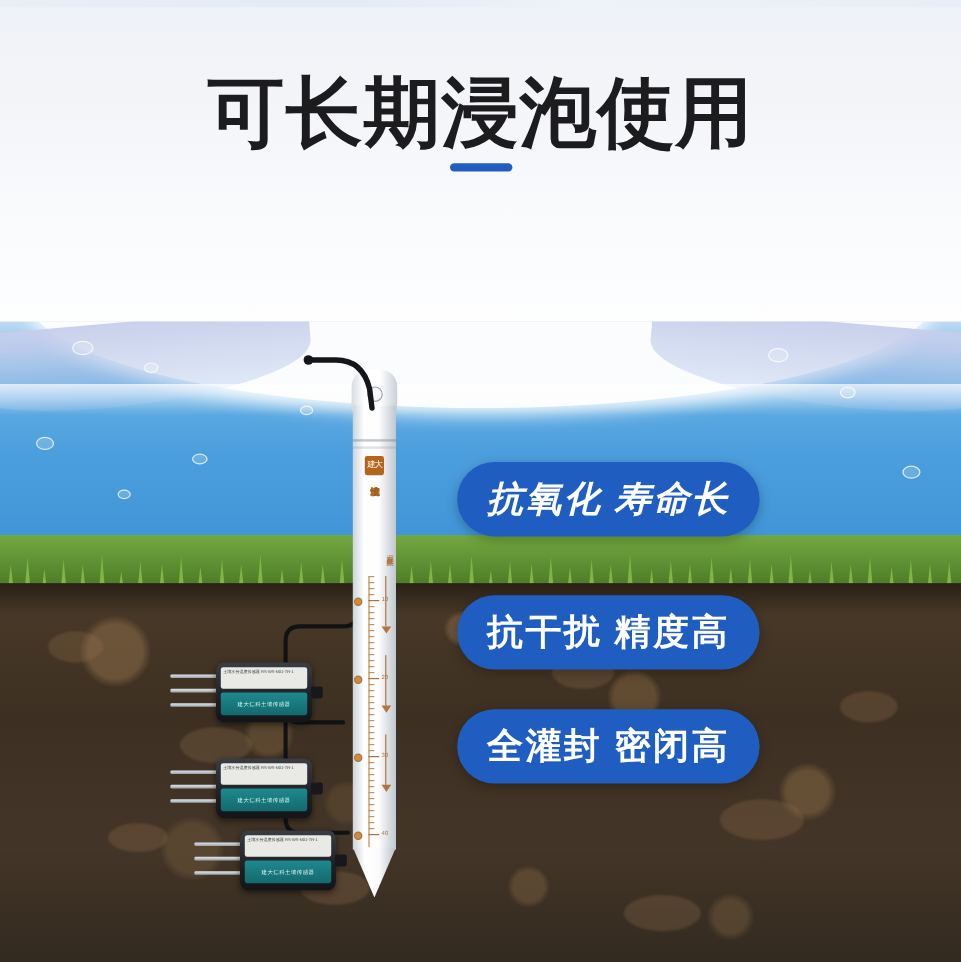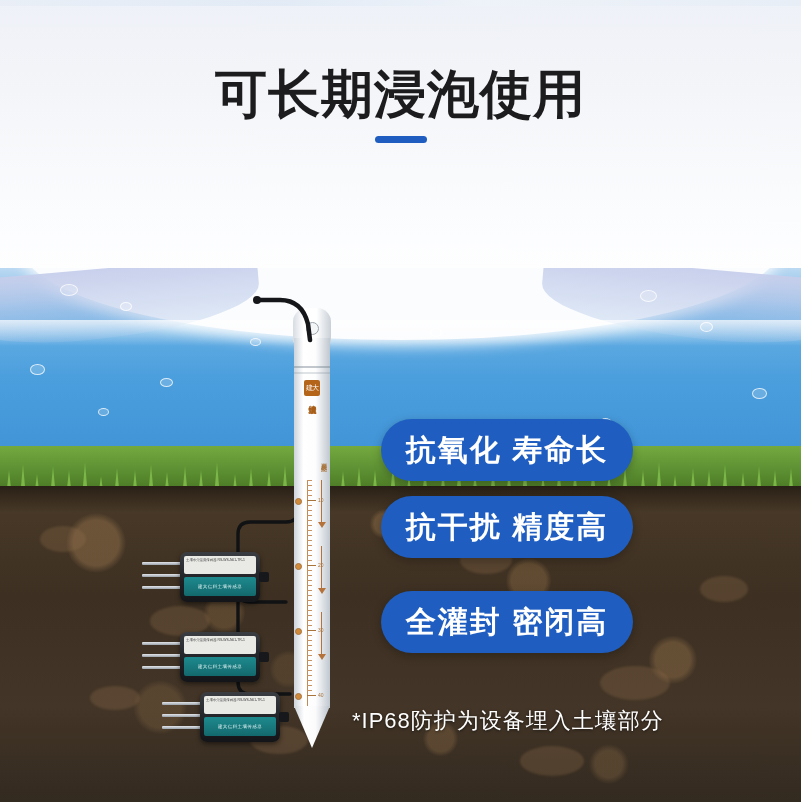--- a/index.html
+++ b/index.html
@@ -27,21 +27,21 @@
   }
   .title-wrap{
     position:absolute;left:0;top:62px;width:801px;text-align:center;
     z-index:14;
   }
   .title-1{
     font-size:55px;line-height:62px;font-weight:bold;color:#1c1c1e;
     letter-spacing:1px;
   }
   .title-2{
-    font-size:52px;line-height:60px;font-weight:bold;color:#1c1c1e;
+    font-size:64px;line-height:60px;font-weight:bold;color:#1c1c1e;
     letter-spacing:1px;margin-top:2px;
   }
   .accent-bar{
     width:52px;height:7px;border-radius:4px;background:#1f5ec0;
     margin:12px auto 0 auto;
   }
   .subtitle{
     margin-top:12px;font-size:23px;color:#2c2c2e;letter-spacing:1px;
     font-weight:500;
   }
@@ -466,25 +466,24 @@
       <div class="arrow-seg" style="top:132px;height:42px;"></div>
       <div class="arrow-head" style="top:174px;"></div>
     </div>
   </div>
 
   <div class="title-wrap">
     <div class="title-2">可长期浸泡使用</div>
     <div class="accent-bar"></div>
   </div>
 
-  <div class="badge" style="left:381px;top:419px;width:252px;height:62px;">
+  <div class="badge" style="left:381px;top:385px;width:252px;height:62px;font-style:italic;">
     <span>抗氧化 寿命长</span>
   </div>
   <div class="badge" style="left:381px;top:496px;width:252px;height:62px;">
     <span>抗干扰 精度高</span>
   </div>
   <div class="badge" style="left:381px;top:591px;width:252px;height:62px;">
     <span>全灌封 密闭高</span>
   </div>
 
-  <div class="footnote">*IP68防护为设备埋入土壤部分</div>
 
 </div>
 
 </body></html>

